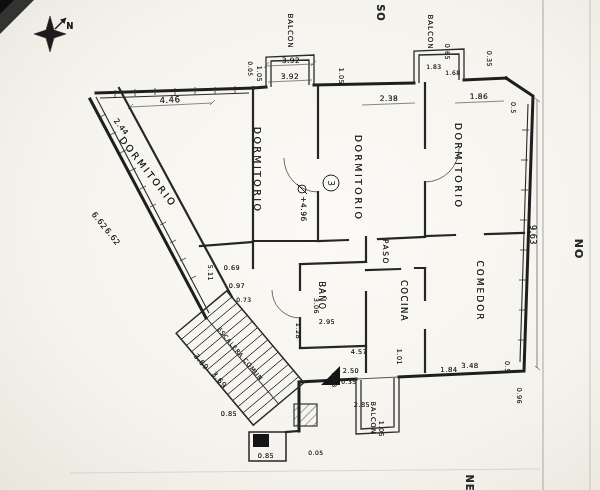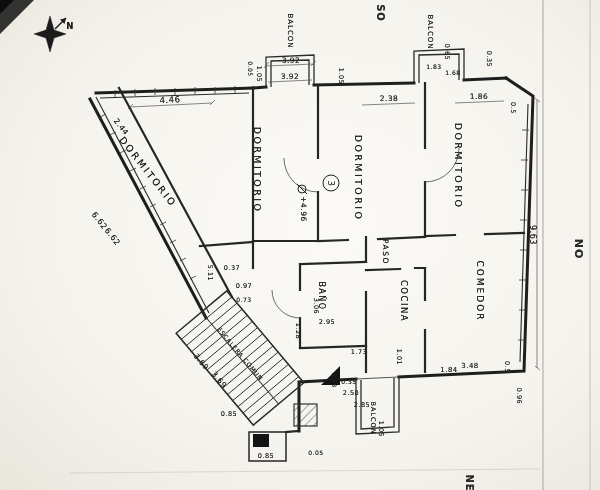--- a/index.html
+++ b/index.html
@@ -177,37 +177,37 @@
   <div class="lbl dim" style="left:447px;top:52px;--r:90deg;--fs:6.5px">0.65</div>
   <div class="lbl dim" style="left:434px;top:67px;--fs:6px">1.83</div>
   <div class="lbl dim" style="left:453px;top:73px;--fs:6px">1.68</div>
   <div class="lbl dim" style="left:489px;top:59px;--r:90deg;--fs:6.5px">0.35</div>
   <div class="lbl dim" style="left:479px;top:97px;--fs:7.5px">1.86</div>
   <div class="lbl dim" style="left:513px;top:108px;--r:90deg;--fs:6.5px">0.5</div>
   <div class="lbl dim" style="left:532px;top:235px;--r:90deg;--fs:8px">9.63</div>
   <div class="lbl dim" style="left:121px;top:127px;--r:52deg;--fs:7.5px">2.44</div>
   <div class="lbl dim" style="left:99px;top:221px;--r:52deg;--fs:8px">6.62</div>
   <div class="lbl dim" style="left:112px;top:237px;--r:52deg;--fs:8px">6.62</div>
-  <div class="lbl dim" style="left:232px;top:268px;--fs:6.5px">0.37</div>
-  <div class="lbl dim" style="left:244px;top:286px;--fs:6.5px">0.97</div>
+  <div class="lbl dim" style="left:232px;top:268px;--fs:6.5px">0.69</div>
+  <div class="lbl dim" style="left:237px;top:286px;--fs:6.5px">0.97</div>
   <div class="lbl dim" style="left:210px;top:273px;--r:90deg;--fs:6.5px">5.11</div>
   <div class="lbl dim" style="left:201px;top:362px;--r:50deg;--fs:7.5px">3.69</div>
   <div class="lbl dim" style="left:219px;top:380px;--r:50deg;--fs:7.5px">3.69</div>
   <div class="lbl dim" style="left:229px;top:414px;--fs:6.5px">0.85</div>
   <div class="lbl dim" style="left:266px;top:456px;--fs:6.5px">0.85</div>
   <div class="lbl dim" style="left:316px;top:453px;--fs:6px">0.05</div>
   <div class="lbl dim" style="left:327px;top:322px;--fs:6.5px">2.95</div>
   <div class="lbl dim" style="left:316px;top:306px;--r:90deg;--fs:6.5px">3.06</div>
   <div class="lbl dim" style="left:298px;top:331px;--r:90deg;--fs:6.5px">1.28</div>
-  <div class="lbl dim" style="left:359px;top:352px;--fs:6.5px">1.73</div>
+  <div class="lbl dim" style="left:359px;top:352px;--fs:6.5px">4.57</div>
   <div class="lbl dim" style="left:399px;top:357px;--r:90deg;--fs:6.5px">1.01</div>
   <div class="lbl dim" style="left:449px;top:370px;--fs:7px">1.84</div>
   <div class="lbl dim" style="left:470px;top:366px;--fs:7px">3.48</div>
   <div class="lbl dim" style="left:507px;top:367px;--r:90deg;--fs:6.5px">0.5</div>
   <div class="lbl dim" style="left:519px;top:396px;--r:90deg;--fs:6.5px">0.96</div>
   <div class="lbl dim" style="left:349px;top:382px;--fs:6px">0.35</div>
-  <div class="lbl dim" style="left:351px;top:393px;--fs:6.5px">2.50</div>
+  <div class="lbl dim" style="left:351px;top:371px;--fs:6.5px">2.50</div>
   <div class="lbl dim" style="left:362px;top:405px;--fs:6.5px">2.85</div>
   <div class="lbl dim" style="left:334px;top:380px;--r:90deg;--fs:6px">0.88</div>
   <div class="lbl dim" style="left:381px;top:429px;--r:90deg;--fs:6.5px">1.05</div>
   <div class="lbl dim" style="left:244px;top:300px;--fs:6px">0.73</div>
 
 </div>
 
 </body></html>

